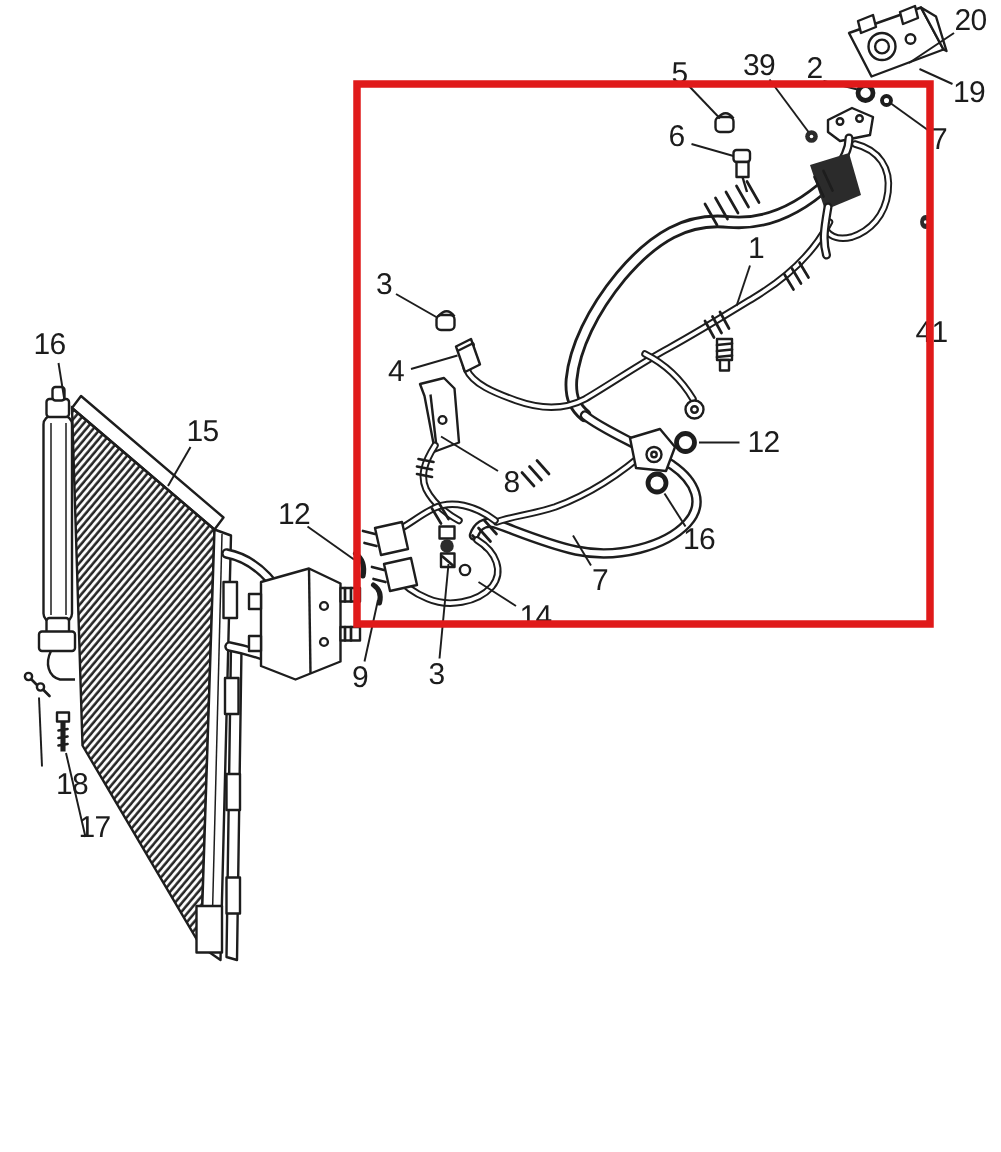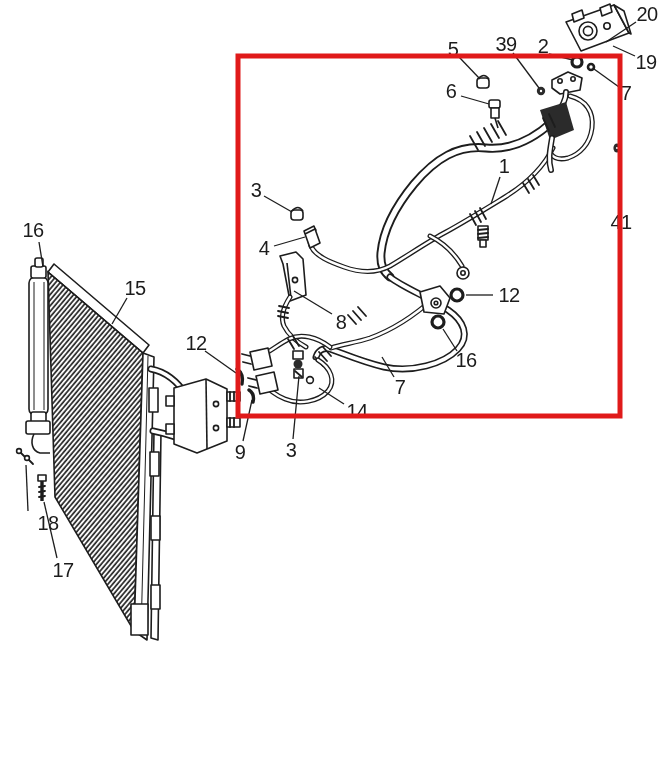--- a/index.html
+++ b/index.html
@@ -295,21 +295,21 @@
       <div class="plabel" style="left: 626px; top: 93px;">7</div>
       <div class="plabel" style="left: 341px; top: 322px;">8</div>
       <div class="plabel" style="left: 240px; top: 452px;">9</div>
       <div class="plabel" style="left: 466px; top: 360px;">16</div>
       <div class="plabel" style="left: 400px; top: 387px;">7</div>
       <div class="plabel" style="left: 509px; top: 295px;">12</div>
       <div class="plabel" style="left: 291px; top: 450px;">3</div>
       <div class="plabel" style="left: 357px; top: 411px;">14</div>
       <div class="plabel" style="left: 135px; top: 288px; text-align: center;">15</div>
       <div class="plabel" style="left: 33px; top: 230px;">16</div>
-      <div class="plabel" style="left: 63px; top: 570px;">17</div>
+      <div class="plabel" style="left: 63px; top: 552px;">17</div>
       <div class="plabel" style="left: 28px; top: 523px; margin-left: 20px;">18</div>
       <div class="plabel" style="left: 646px; top: 62px;">19</div>
       <div class="plabel" style="left: 647px; top: 14px;">20</div>
       <div class="plabel" style="left: 506px; top: 44px;">39</div>
       <div class="plabel" style="left: 621px; top: 222px;">41</div>
       <div class="plabel" style="left: 196px; top: 343px;">12</div>
     </div>
 
   <svg class="redlayer" width="667" height="768" viewBox="0 0 667 768">
     <rect id="highlight-rect" fill="none" x="238" y="56" width="382" height="360" stroke="#e01a1a" stroke-width="5"></rect>

